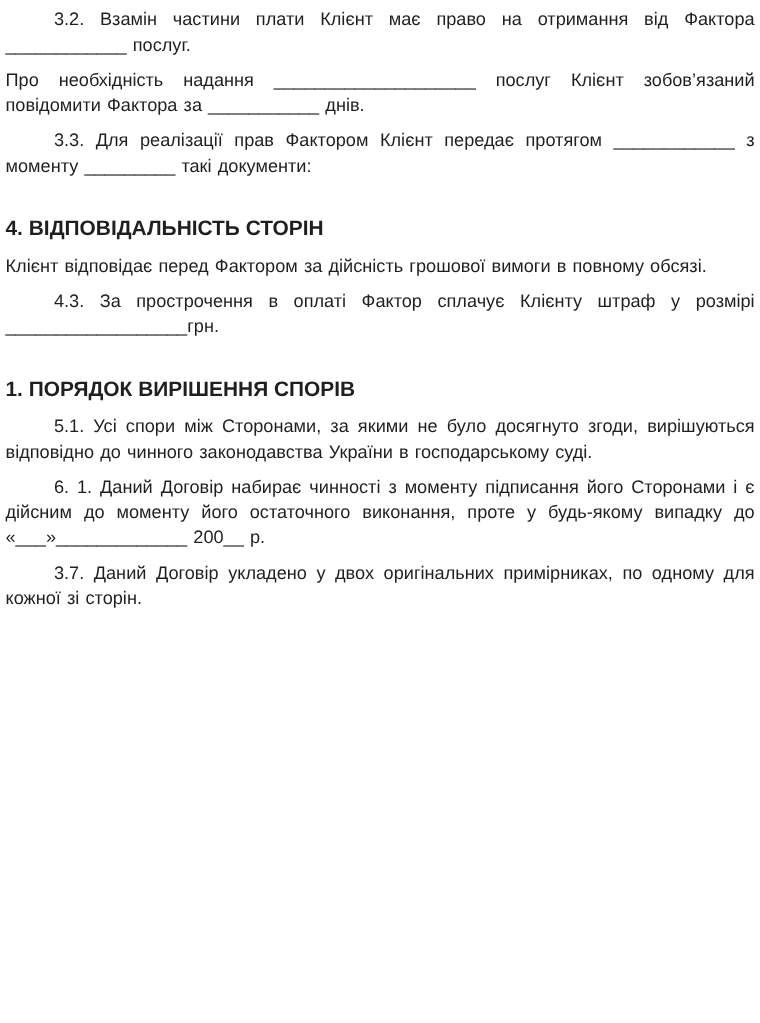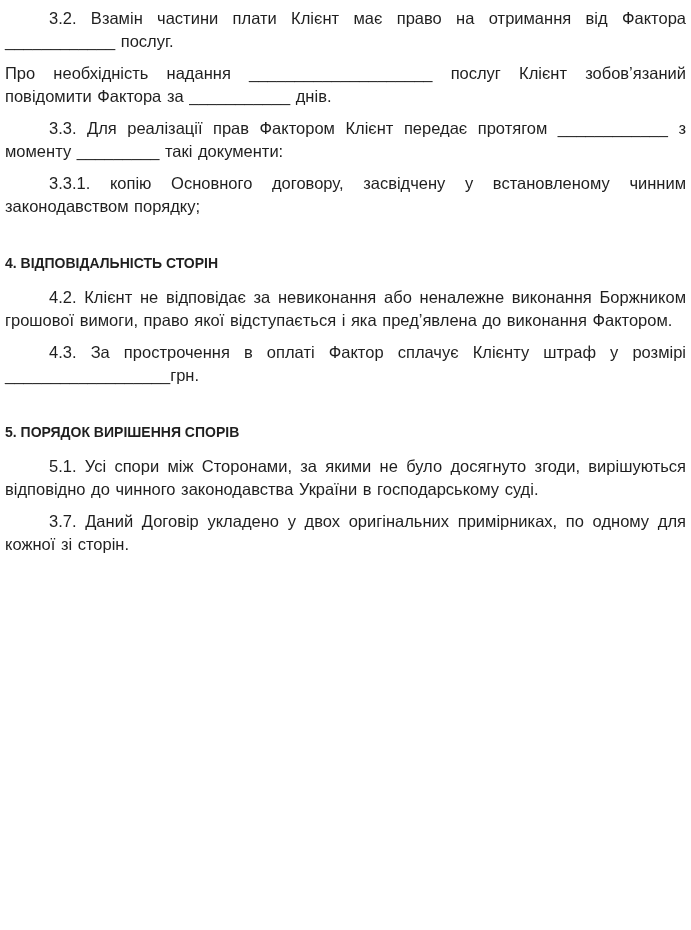--- a/index.html
+++ b/index.html
@@ -22,21 +22,21 @@
   }
   .para {
     margin: 0 0 9px 0;
     text-align: justify;
     word-spacing: 1px;
   }
   .para.indent {
     text-indent: 44px;
   }
   .heading {
-    font-size: 14px;
+    font-size: 19px;
     font-weight: 700;
     line-height: 23px;
     margin: 34px 0 11px 0;
     text-align: left;
     word-spacing: normal;
   }
   .heading:first-child,
   .para:first-child {
     margin-top: 0;
   }
@@ -45,33 +45,33 @@
 <body>
 
 <div class="page">
 
   <p class="para indent">3.2. Взамін частини плати Клієнт має право на отримання від Фактора ____________ послуг.</p>
 
   <p class="para">Про необхідність надання ____________________ послуг Клієнт зобов’язаний повідомити Фактора за ___________ днів.</p>
 
   <p class="para indent">3.3. Для реалізації прав Фактором Клієнт передає протягом ____________ з моменту _________ такі документи:</p>
 
-  <p class="para indent">3.3.1. копію Основного договору, засвідчену у встановленому чинним законодавством порядку;</p>
 
 
   <h2 class="heading">4. ВІДПОВІДАЛЬНІСТЬ СТОРІН</h2>
 
 
+  <p class="para">Клієнт відповідає перед Фактором за дійсність грошової вимоги в повному обсязі.</p>
 
-  <p class="para indent">4.2. Клієнт не відповідає за невиконання або неналежне виконання Боржником грошової вимоги, право якої відступається і яка пред’явлена до виконання Фактором.</p>
 
   <p class="para indent">4.3. За прострочення в оплаті Фактор сплачує Клієнту штраф у розмірі __________________грн.</p>
 
-  <h2 class="heading">5. ПОРЯДОК ВИРІШЕННЯ СПОРІВ</h2>
+  <h2 class="heading">1. ПОРЯДОК ВИРІШЕННЯ СПОРІВ</h2>
 
   <p class="para indent">5.1. Усі спори між Сторонами, за якими не було досягнуто згоди, вирішуються відповідно до чинного законодавства України в господарському суді.</p>
 
 
 
+  <p class="para indent">6. 1. Даний Договір набирає чинності з моменту підписання його Сторонами і є дійсним до моменту його остаточного виконання, проте у будь-якому випадку до «___»_____________ 200__ р.</p>
 
   <p class="para indent">3.7. Даний Договір укладено у двох оригінальних примірниках, по одному для кожної зі сторін.</p>
 
 </div>
 
 </body></html>

